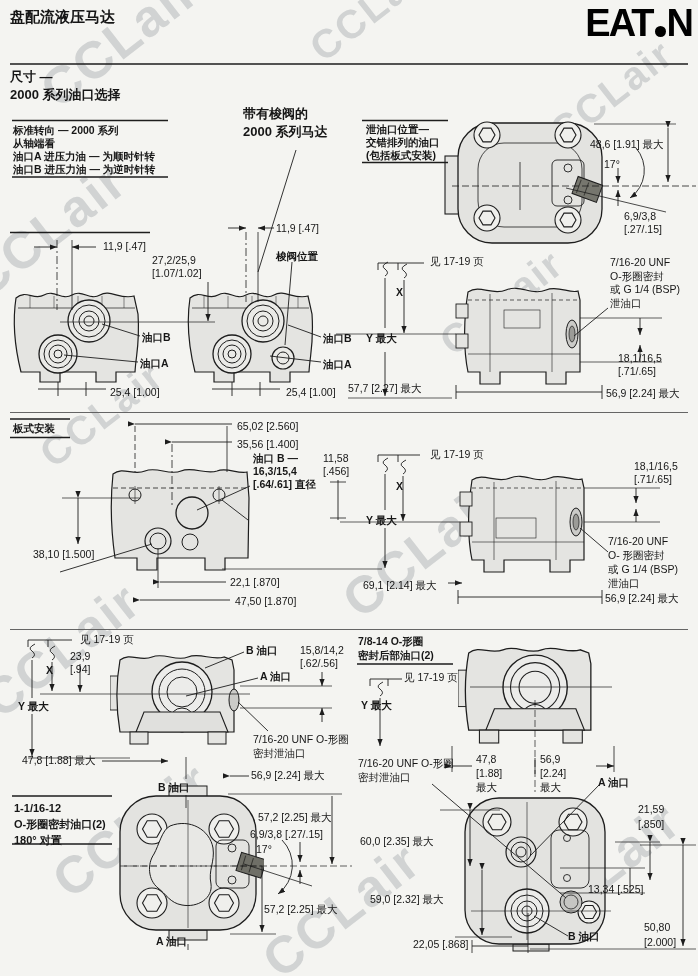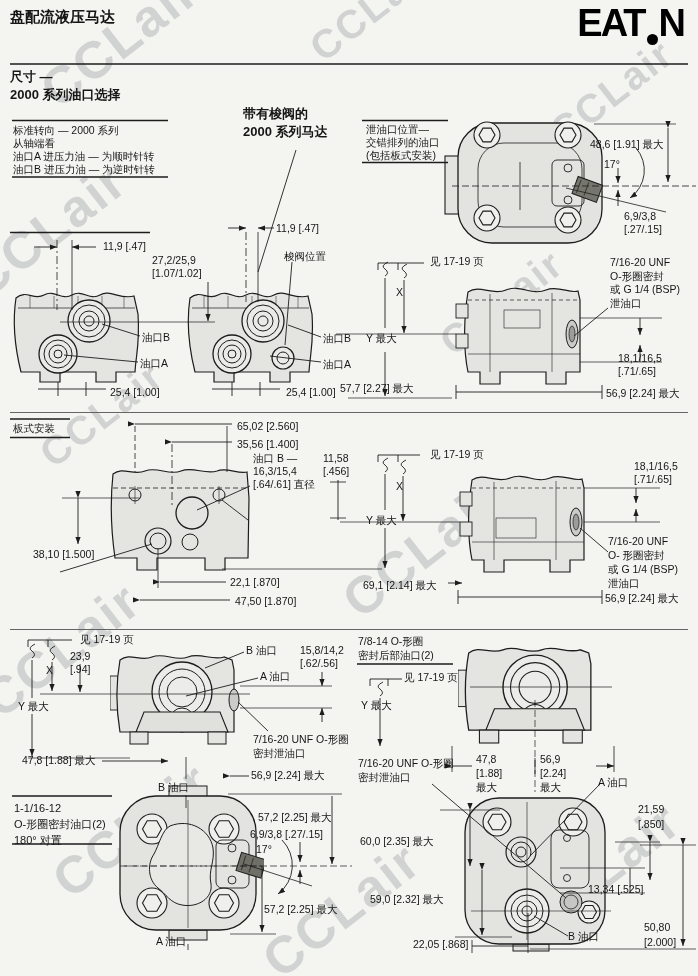--- a/index.html
+++ b/index.html
@@ -1,22 +1,22 @@
 <!DOCTYPE html>
 <html><head>
 <meta charset="utf-8">
 <style>
   html,body{margin:0;padding:0;}
   .page{position:relative;width:698px;height:976px;background:#f4f4f1;overflow:hidden;
         font-family:"Liberation Sans","DejaVu Sans",sans-serif;color:#161616;}
   .lbl{position:absolute;font-size:10.5px;line-height:13px;white-space:pre-line;z-index:6;}
-  .b{font-weight:400;}
+  .b{font-weight:700;}
   .big{font-size:13px;font-weight:700;line-height:18px;}
   .title{position:absolute;left:10px;top:8px;font-size:15px;font-weight:700;z-index:6;}
-  .logo{position:absolute;right:14px;top:2px;display:flex;align-items:flex-end;z-index:6;
+  .logo{position:absolute;right:6px;top:2px;display:flex;align-items:center;z-index:6;
         font-size:38px;font-weight:900;letter-spacing:-2px;color:#000;}
   .logo .dot{width:11px;height:11px;border-radius:50%;background:#000;margin:15px 1px 0 2px;}
   .wm{position:absolute;font-weight:700;color:#8f959a;opacity:.34;transform:rotate(-38deg);
       z-index:1;letter-spacing:2px;font-size:52px;}
   .wm.s{font-size:40px;}
   svg.draw{position:absolute;z-index:2;}
   #ov{position:absolute;left:0;top:0;z-index:4;}
 </style>
 </head>
 <body>
@@ -54,31 +54,31 @@
 交错排列的油口
 (包括板式安装)</div>
   <div class="lbl" style="left:590px;top:138px">48,6 [1.91] 最大</div>
   <div class="lbl" style="left:604px;top:158px">17°</div>
   <div class="lbl" style="left:624px;top:210px">6,9/3,8
 [.27/.15]</div>
   <div class="lbl" style="left:103px;top:240px">11,9 [.47]</div>
   <div class="lbl" style="left:276px;top:222px">11,9 [.47]</div>
   <div class="lbl" style="left:152px;top:254px">27,2/25,9
 [1.07/1.02]</div>
-  <div class="lbl b" style="left:284px;top:250px">梭阀位置</div>
+  <div class="lbl b" style="left:276px;top:250px">梭阀位置</div>
   <div class="lbl" style="left:430px;top:255px">见 17-19 页</div>
   <div class="lbl b" style="left:142px;top:331px">油口B</div>
   <div class="lbl b" style="left:140px;top:357px">油口A</div>
   <div class="lbl b" style="left:323px;top:332px">油口B</div>
   <div class="lbl b" style="left:323px;top:358px">油口A</div>
   <div class="lbl" style="left:110px;top:386px">25,4 [1.00]</div>
   <div class="lbl" style="left:286px;top:386px">25,4 [1.00]</div>
   <div class="lbl b" style="left:396px;top:286px">X</div>
   <div class="lbl b" style="left:366px;top:332px">Y 最大</div>
-  <div class="lbl" style="left:340px;top:382px">57,7 [2.27] 最大</div>
+  <div class="lbl" style="left:348px;top:382px">57,7 [2.27] 最大</div>
   <div class="lbl" style="left:610px;top:256px;line-height:13.5px">7/16-20 UNF
 O-形圈密封
 或 G 1/4 (BSP)
 泄油口</div>
   <div class="lbl" style="left:618px;top:352px">18,1/16,5
 [.71/.65]</div>
   <div class="lbl" style="left:606px;top:387px">56,9 [2.24] 最大</div>
 
   <div class="lbl b" style="left:13px;top:422px">板式安装</div>
   <div class="lbl" style="left:237px;top:420px">65,02 [2.560]</div>

